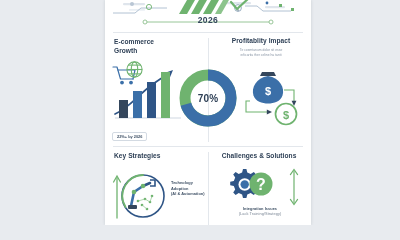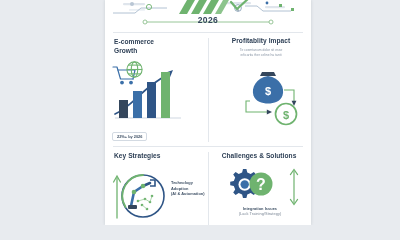--- a/index.html
+++ b/index.html
@@ -157,20 +157,27 @@
     </div>
 
     <div class="quad" style="left:104px; top:36px; width:102px; height:108px;">
 
       <div style="position:absolute; left:5px; top:1px; width:94px;" class="center-title">
         <div class="q-title">Profitablity Impact</div>
         <div class="q-sub">Te coemtanum dolor sit esse</div>
         <div class="q-sub" style="margin-top:0;">erlicartia ther celine ha tanti</div>
       </div>
 
+      <div class="q-art" style="left:-32px; top:31px; width:62px; height:62px;">
+        <svg width="62" height="62" viewBox="0 0 62 62">
+          <circle cx="31" cy="31" r="23" fill="none" stroke="#6fb36f" stroke-width="11"></circle>
+          <circle cx="31" cy="31" r="23" fill="none" stroke="#3b6fa8" stroke-width="11" stroke-dasharray="101.2 43.4" stroke-dashoffset="0" transform="rotate(-90 31 31)"></circle>
+        </svg>
+        <div class="donut-pct">70%</div>
+      </div>
 
       <div class="q-art" style="left:33px; top:32px;">
         <svg width="66" height="62" viewBox="0 0 66 62">
 
           <g>
             <path d="M18 8 L20 4 H32 L34 8 Z" fill="#34465c"></path>
             <path d="M26 8 C14 10 9 20 11.5 27.5 C13.5 33.5 20 35.5 26 35.5
                      C32 35.5 38.5 33.5 40.5 27.5 C43 20 38 10 26 8 Z" fill="#3b6fa8"></path>
             <text x="26" y="27" font-size="11" font-weight="bold" fill="#ffffff" text-anchor="middle" font-family="Liberation Sans, sans-serif">$</text>
           </g>

